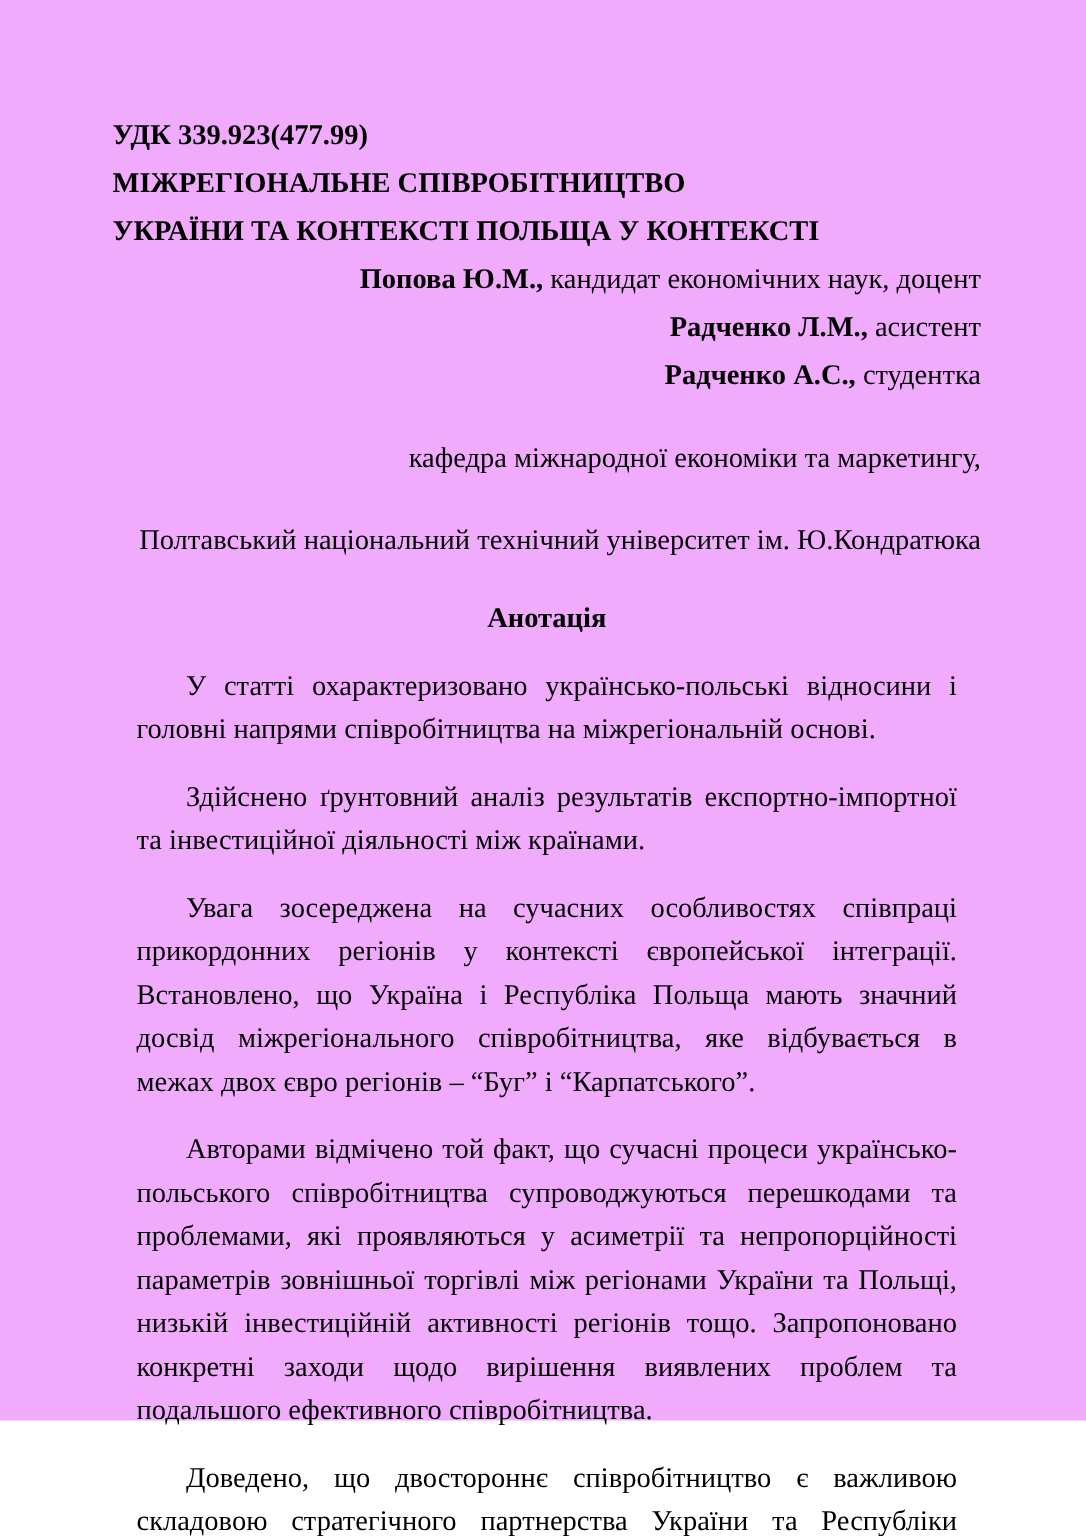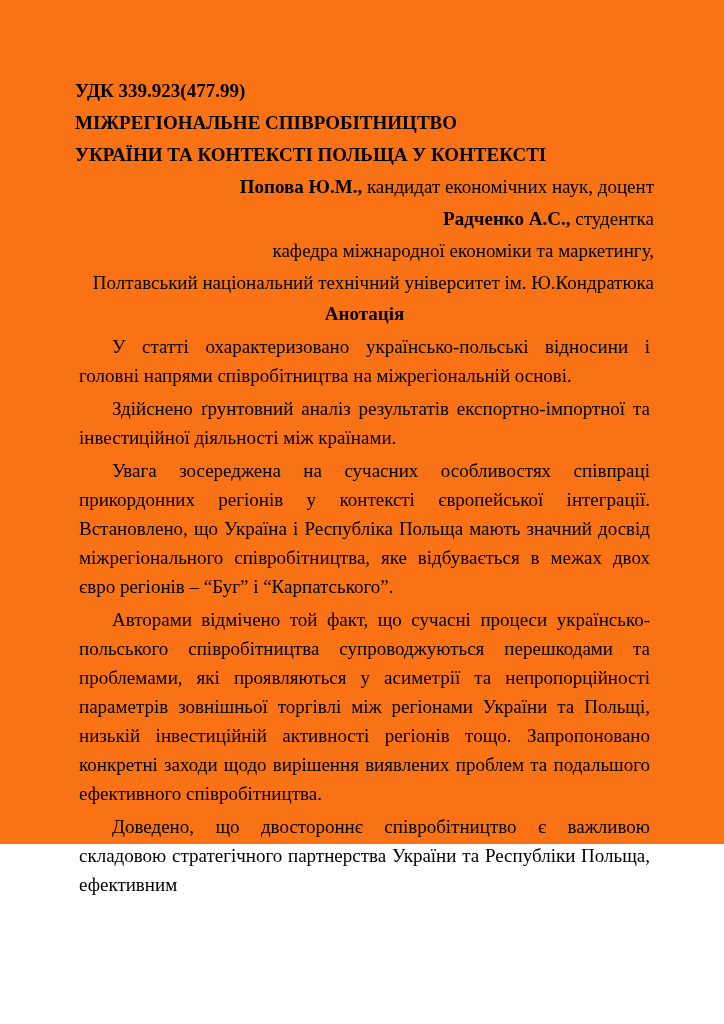--- a/index.html
+++ b/index.html
@@ -10,22 +10,22 @@
   body {
     width: 724px;
     height: 1024px;
     overflow: hidden;
     font-family: "Liberation Serif", "DejaVu Serif", serif;
     color: #000000;
   }
   .page {
     box-sizing: border-box;
     width: 724px;
-    height: 844px;
-    background: #f97316;
+    height: 947px;
+    background: #f0abfc;
     padding: 75px 70px 0 75px;
   }
   .udc {
     font-size: 19px;
     line-height: 32px;
     font-weight: bold;
     text-align: left;
   }
   .title-block {
     font-size: 19px;
@@ -39,29 +39,31 @@
     text-align: right;
   }
   .author-name {
     font-weight: bold;
     margin-top: 44px;
   }
   .affiliation-line {
     font-size: 19px;
     line-height: 32px;
     text-align: right;
+    margin-top: 23px;
   }
   .abstract-heading {
+    margin-top: 21px;
     font-size: 19px;
     line-height: 29px;
     font-weight: bold;
     text-align: center;
   }
   .body-text p {
-    margin: 4px;
+    margin: 16px;
     font-size: 19px;
     line-height: 29px;
     text-align: justify;
     text-indent: 33px;
     hyphens: none;
   }
   .body-text p.continued {
     text-align-last: justify;
   }
 </style>
@@ -75,20 +77,23 @@
   <div class="title-block">
     <div>МІЖРЕГІОНАЛЬНЕ СПІВРОБІТНИЦТВО</div>
     <div>УКРАЇНИ ТА КОНТЕКСТІ ПОЛЬЩА У КОНТЕКСТІ</div>
   </div>
 
   <div>
     <div class="author-line">
       <span class="author-name">Попова Ю.М.,</span><span> кандидат економічних наук, доцент</span>
     </div>
     <div class="author-line">
+      <span class="author-name">Радченко Л.М.,</span><span> асистент</span>
+    </div>
+    <div class="author-line">
       <span class="author-name">Радченко А.С.,</span><span> студентка</span>
     </div>
     <div class="affiliation-line">кафедра міжнародної економіки та маркетингу,</div>
     <div class="affiliation-line">Полтавський національний технічний університет ім. Ю.Кондратюка</div>
   </div>
 
   <div class="abstract-heading">Анотація</div>
 
   <div class="body-text">
     <p>У статті охарактеризовано українсько-польські відносини і головні напрями співробітництва на міжрегіональній основі.</p>

